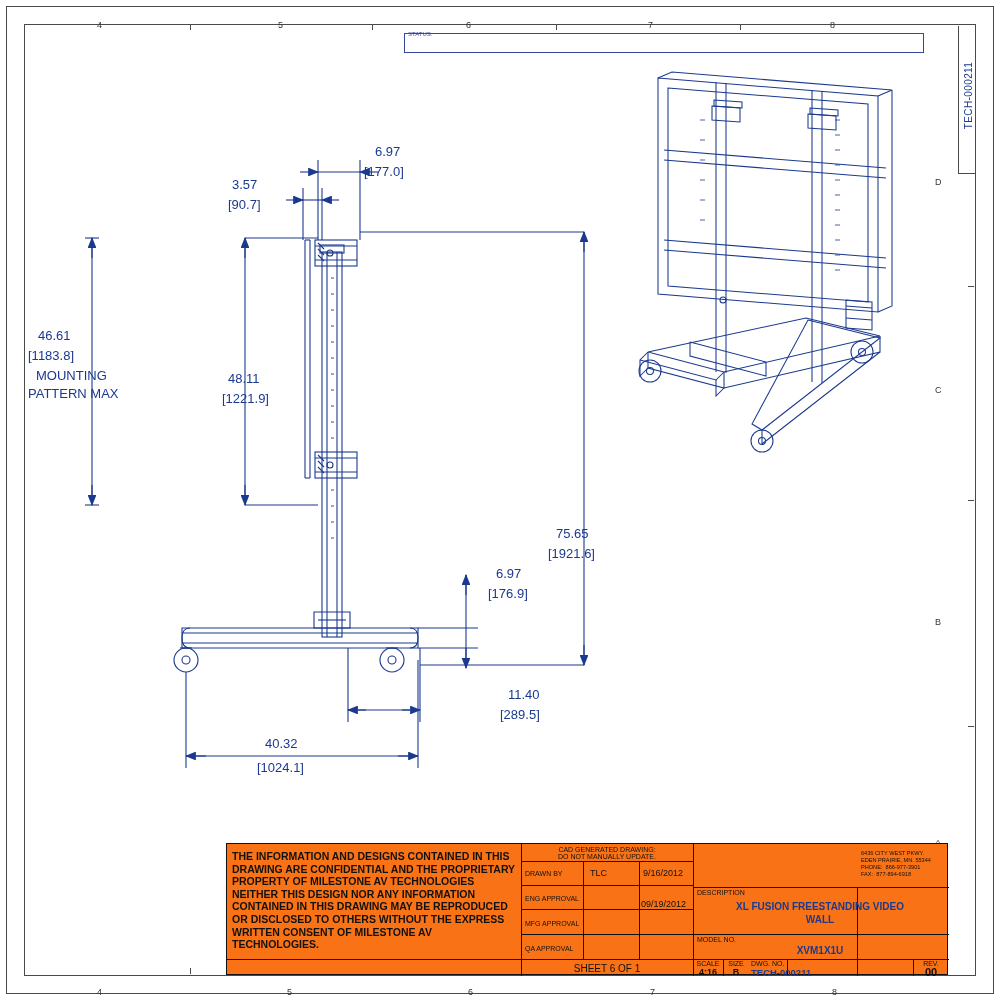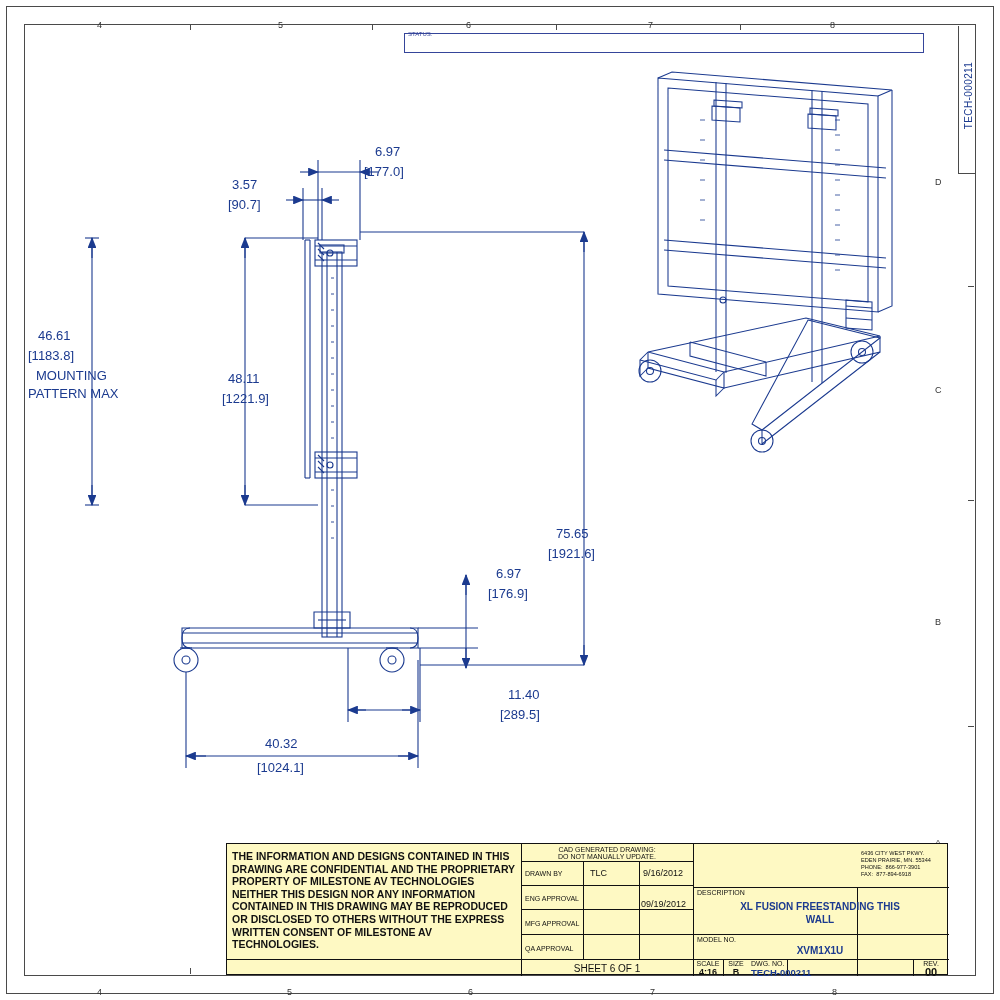--- a/index.html
+++ b/index.html
@@ -22,21 +22,21 @@
   .techid{position:absolute;right:25px;top:26px;width:17px;height:148px;border-left:1px solid #4a4a4a;border-bottom:1px solid #4a4a4a;box-sizing:border-box;}
   .techid span{position:absolute;left:-56px;top:64px;width:130px;text-align:center;font-size:10px;color:#1b3a8f;
     transform:rotate(-90deg);letter-spacing:.4px;}
 
   
   svg.draw{position:absolute;left:0;top:0;width:1000px;height:1000px;}
   .dimtext{font-size:13px;fill:#1b3a8f;font-family:"Liberation Sans",sans-serif;}
   .notetext{font-size:13px;fill:#1b3a8f;font-family:"Liberation Sans",sans-serif;}
 
   
-  .tb{position:absolute;left:226px;top:843px;width:722px;height:132px;border:1px solid #111;box-sizing:border-box;background:#fef9c3;}
+  .tb{position:absolute;left:226px;top:843px;width:722px;height:132px;border:1px solid #111;box-sizing:border-box;background:#f97316;}
   .tb div{position:absolute;box-sizing:border-box;}
   .ln{position:absolute;background:#111;}
   .tb-note{position:absolute;left:5px;top:6px;width:286px;font-size:10.5px;line-height:12.6px;color:#111;font-weight:bold;}
   .lbl{position:absolute;font-size:7px;color:#111;}
   .val{position:absolute;font-size:9px;color:#111;}
   .valblue{position:absolute;font-size:9.5px;color:#1b3a8f;font-weight:bold;}
   .ctr{text-align:center;}
   .chief{position:absolute;left:470px;top:4px;width:160px;height:36px;display:flex;align-items:center;justify-content:center;gap:4px;}
   .chief-mark{width:20px;height:20px;border-radius:50%;background:#111;position:relative;}
   .chief-mark::after{content:"";position:absolute;left:5px;top:5px;width:10px;height:10px;border-radius:50%;background:#fff;}
@@ -343,21 +343,21 @@
     <div class="val" style="left:416px;top:99px;"></div>
 
     <div class="val ctr" style="left:296px;top:119px;width:168px;font-size:10px;">SHEET 6 OF 1</div>
 
     <div class="addr" style="white-space:pre;">6436 CITY WEST PKWY.
 EDEN PRAIRIE, MN. 55344
 PHONE:  866-977-3901
 FAX:  877-894-6918</div>
 
     <div class="lbl" style="left:470px;top:45px;">DESCRIPTION</div>
-    <div class="valblue ctr" style="left:468px;top:57px;width:250px;font-size:10px;">XL FUSION FREESTANDING THIS</div>
+    <div class="valblue ctr" style="left:468px;top:57px;width:250px;font-size:10px;">XL FUSION FREESTANDING VIDEO</div>
     <div class="valblue ctr" style="left:468px;top:70px;width:250px;font-size:10px;">WALL</div>
 
     <div class="lbl" style="left:470px;top:92px;">MODEL NO.</div>
     <div class="valblue ctr" style="left:468px;top:101px;width:250px;font-size:10px;">XVM1X1U</div>
 
     <div class="lbl ctr" style="left:466px;top:116px;width:30px;">SCALE</div>
     <div class="val ctr" style="left:466px;top:123px;width:30px;font-weight:bold;">4:16</div>
 
     <div class="lbl ctr" style="left:497px;top:116px;width:24px;">SIZE</div>
     <div class="val ctr" style="left:497px;top:123px;width:24px;font-weight:bold;">B</div>

